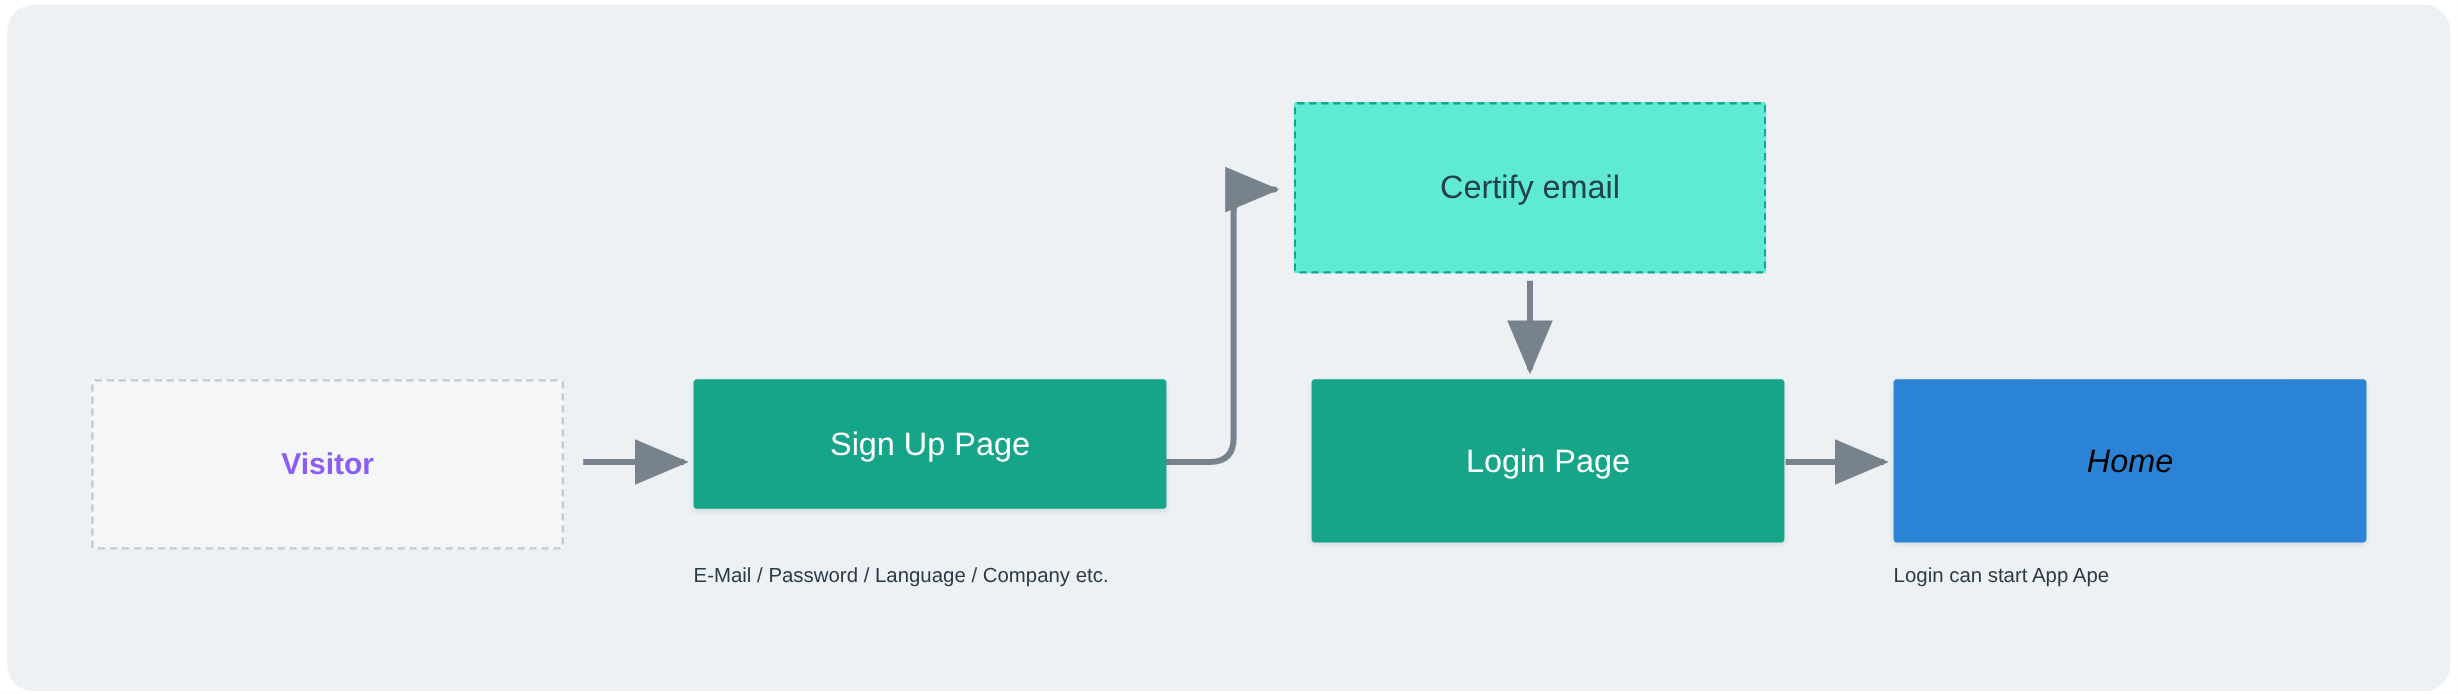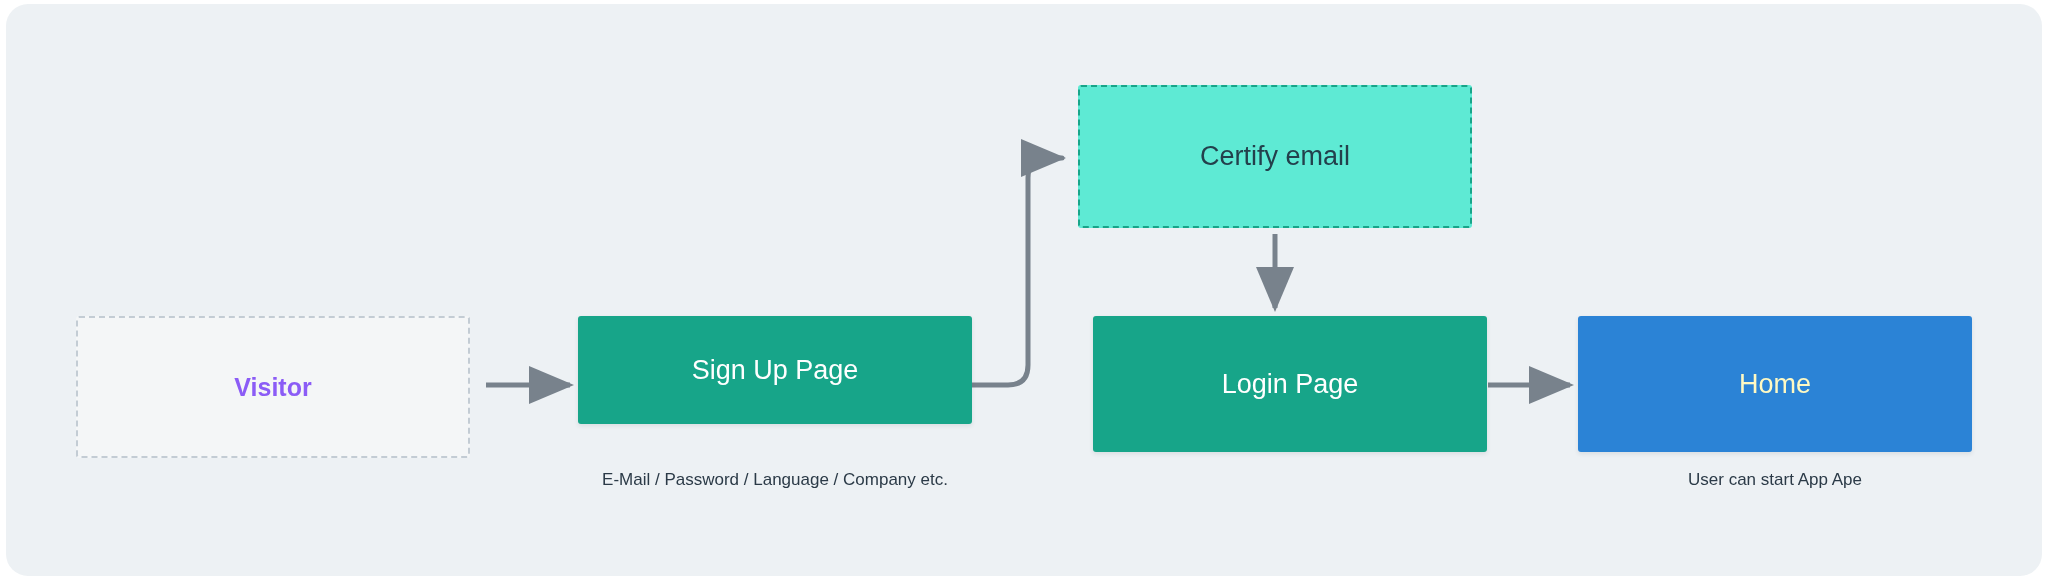--- a/index.html
+++ b/index.html
@@ -124,30 +124,31 @@
     left: 1578px;
     top: 316px;
     width: 394px;
     height: 136px;
     background: #2b83d6;
     border-radius: 3px;
     box-shadow: 0 2px 4px rgba(40,55,70,0.10);
   }
   .node-home .label {
     font-size: 27px;
-    color: #fef9c3;
+    color: #000000;
     font-weight: normal;
+    font-style: italic;
   }
 
   
   .caption {
     position: absolute;
     font-size: 17px;
     color: #2b3a47;
-    text-align: center;
+    text-align: left;
     white-space: nowrap;
   }
   .caption-signup {
     left: 578px;
     top: 470px;
     width: 394px;
   }
   .caption-home {
     left: 1578px;
     top: 470px;
@@ -211,15 +212,15 @@
   <div class="node node-login">
     <span class="label">Login Page</span>
   </div>
 
   <div class="node node-home">
     <span class="label">Home</span>
   </div>
 
   <div class="caption caption-signup">E-Mail / Password / Language / Company etc.</div>
 
-  <div class="caption caption-home">User can start App Ape</div>
+  <div class="caption caption-home">Login can start App Ape</div>
 
 </div>
 
 </body></html>

